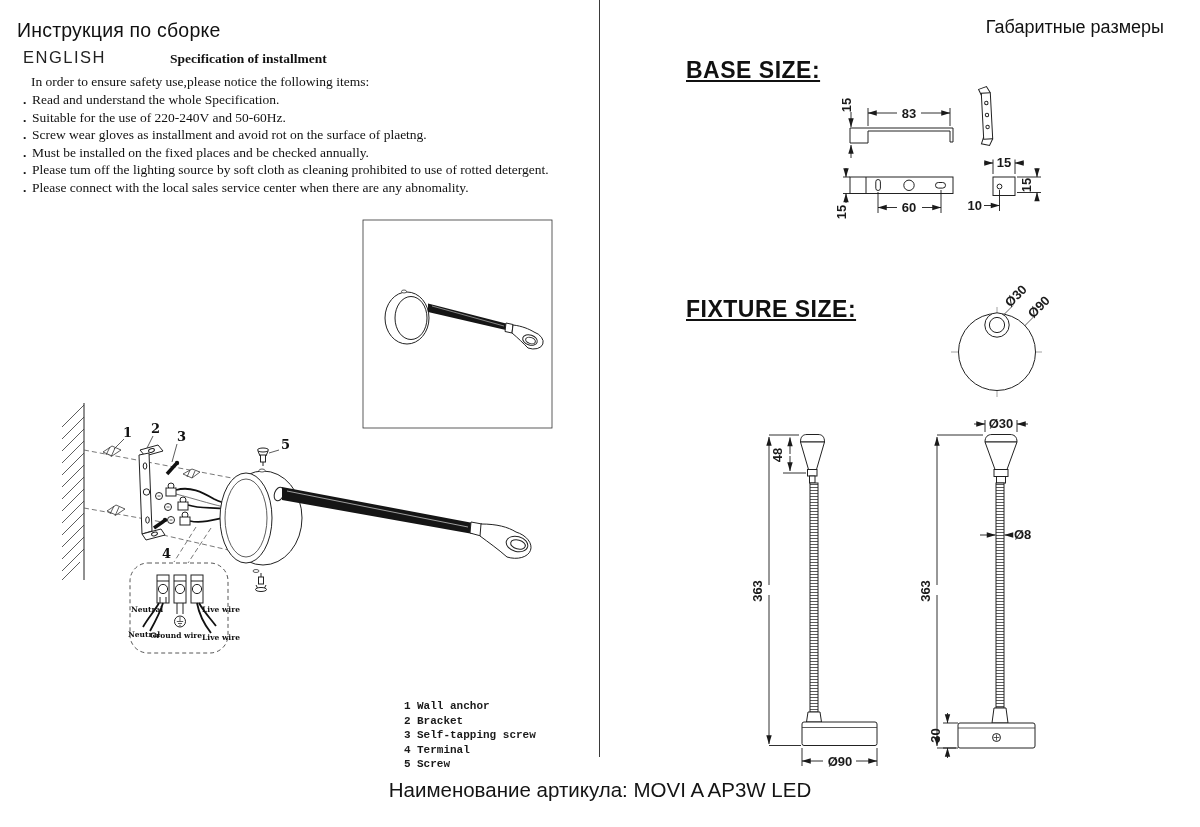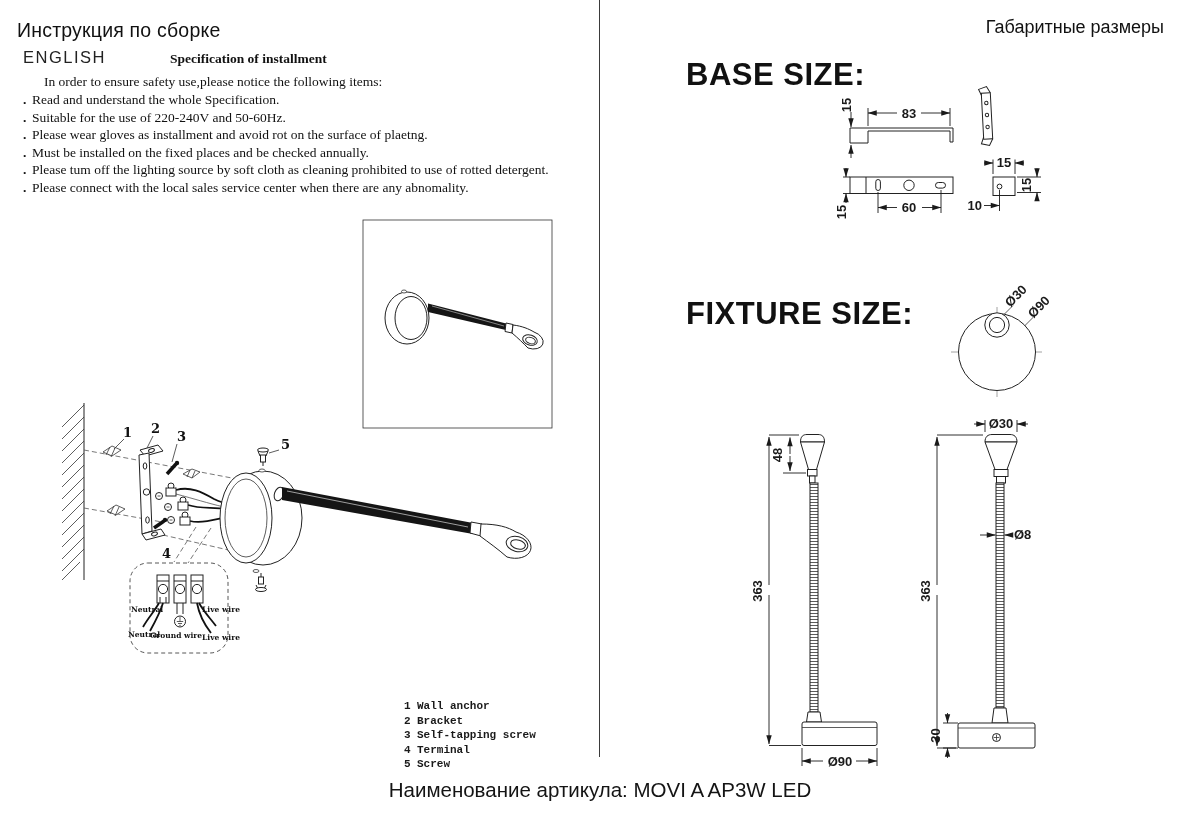--- a/index.html
+++ b/index.html
@@ -4,26 +4,26 @@
 <style>
   html,body{margin:0;padding:0;background:#ffffff;}
   .page{position:relative;width:1184px;height:827px;background:#fff;overflow:hidden;
         font-family:"Liberation Sans",sans-serif;color:#111;}
   .abs{position:absolute;}
   .left-title{left:17px;top:19px;font-size:19.5px;letter-spacing:.2px;}
   .right-title{right:20px;top:17px;font-size:18px;}
   .english{left:23px;top:48px;font-size:16.5px;letter-spacing:1.5px;color:#222;}
   .spec-subtitle{left:170px;top:51px;font-size:13.5px;font-weight:600;
                  font-family:"Liberation Serif",serif;}
-  .intro{left:31px;top:74px;font-size:13.5px;font-family:"Liberation Serif",serif;margin-left:13px;}
+  .intro{left:31px;top:74px;font-size:13.5px;font-family:"Liberation Serif",serif;}
   .bullets{left:23px;top:92px;width:545px;font-family:"Liberation Serif",serif;
            font-size:13.5px;}
   .bullets .row{display:flex;height:17.6px;align-items:flex-start;}
   .bullets .dot{width:9px;font-weight:bold;}
-  .section-title{font-size:31px;font-weight:bold;letter-spacing:.5px;}
+  .section-title{font-size:23px;font-weight:bold;letter-spacing:.5px;text-decoration:underline;}
   .base-title{left:686px;top:57px;}
   .fixture-title{left:686px;top:296px;}
   .divider{left:599px;top:0;width:1px;height:757px;background:#3a3a3a;}
   .caption{left:0;top:778px;width:1200px;text-align:center;font-size:20.5px;color:#141414;}
   .parts{left:404px;top:699px;font-family:"Liberation Mono",monospace;
          font-size:11px;font-weight:bold;line-height:14.6px;color:#1a1a1a;}
   .parts .num{display:inline-block;width:13px;}
   
   svg{position:absolute;overflow:visible;}
   svg line,svg path,svg rect,svg circle,svg ellipse,svg polygon,svg polyline{vector-effect:none;}
@@ -52,21 +52,21 @@
     <div class="row">
         <span class="dot">.</span>
         <span>Read and understand the whole Specification.</span>
       </div>
     <div class="row">
         <span class="dot">.</span>
         <span>Suitable for the use of 220-240V and 50-60Hz.</span>
       </div>
     <div class="row">
         <span class="dot">.</span>
-        <span>Please wear gloves as installment and avoid rot on the surface of plaetng.</span>
+        <span>Screw wear gloves as installment and avoid rot on the surface of plaetng.</span>
       </div>
     <div class="row">
         <span class="dot">.</span>
         <span>Must be installed on the fixed places and be checked annually.</span>
       </div>
     <div class="row">
         <span class="dot">.</span>
         <span>Please tum off the lighting source by soft cloth as cleaning prohibited to use of rotted detergent.</span>
       </div>
     <div class="row">

